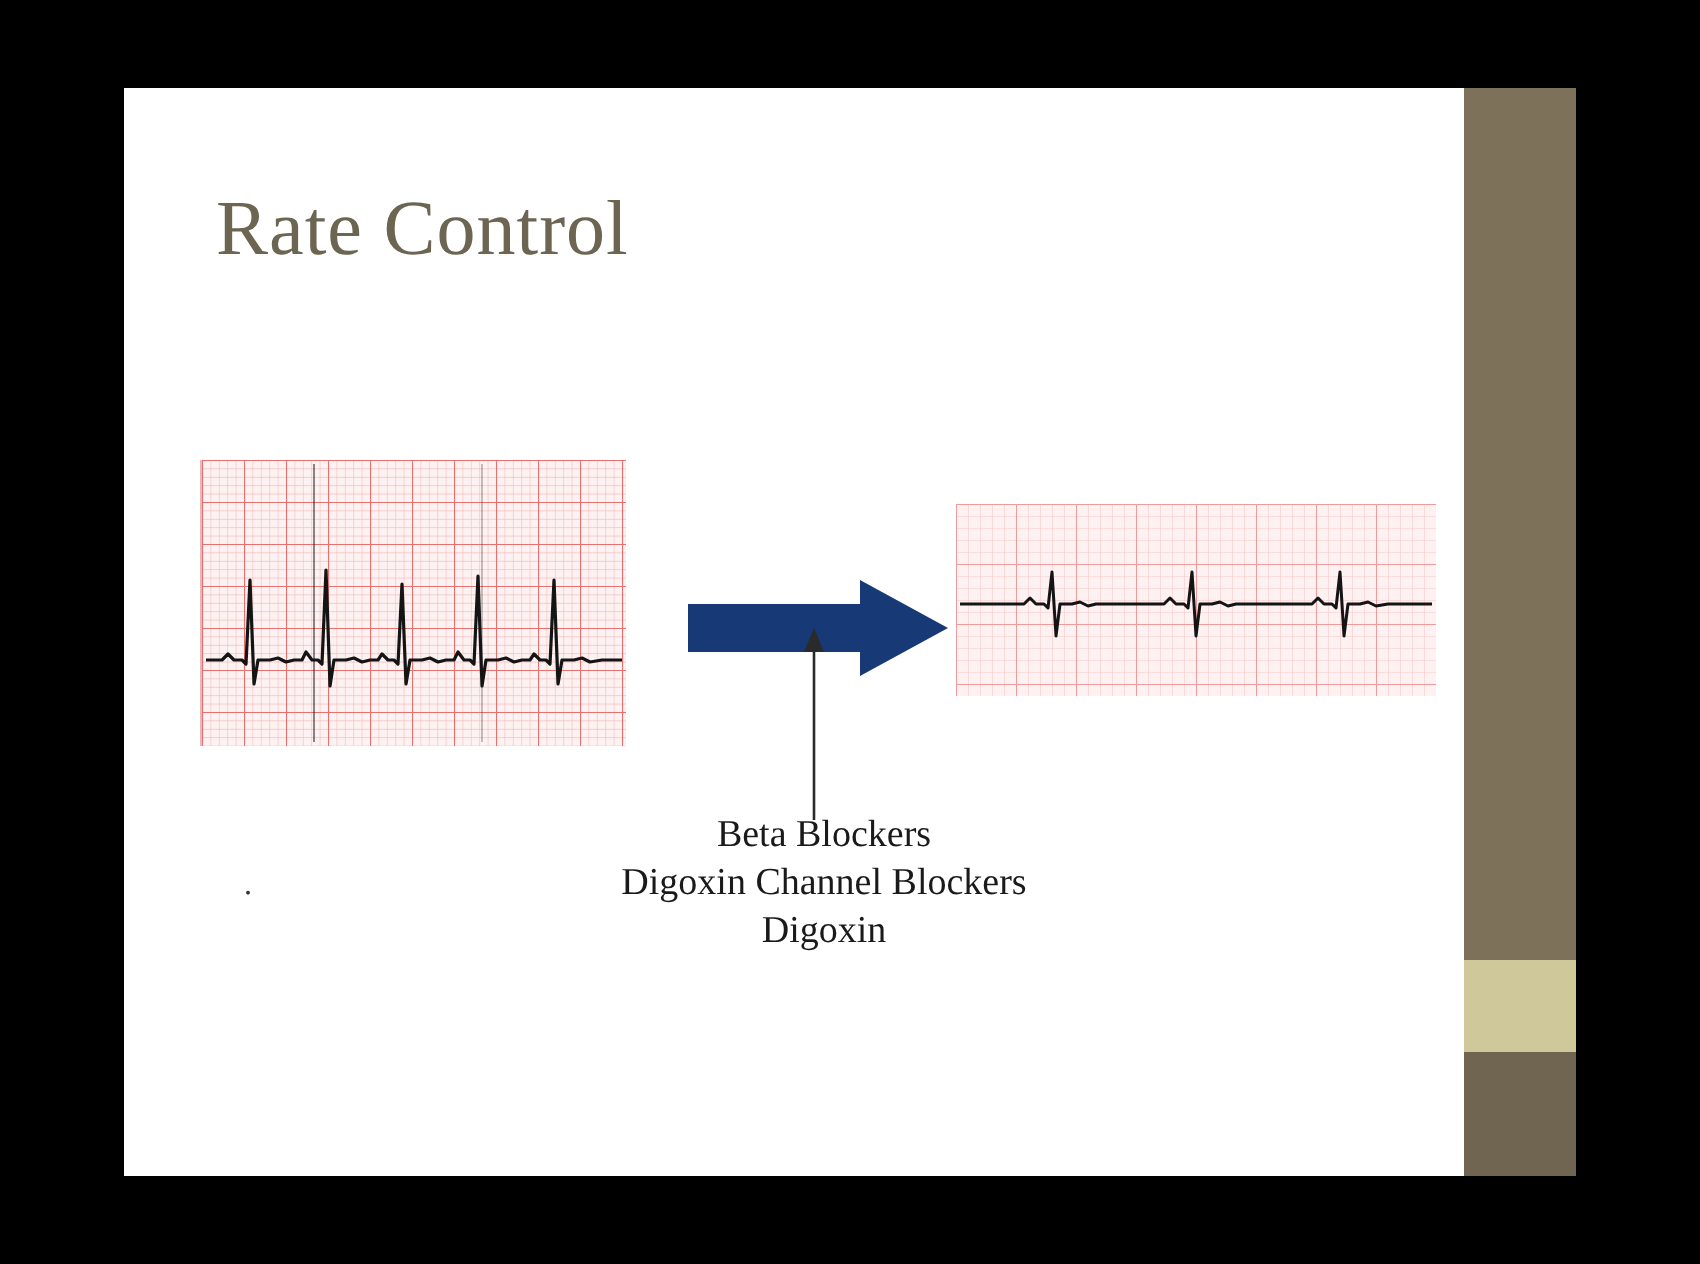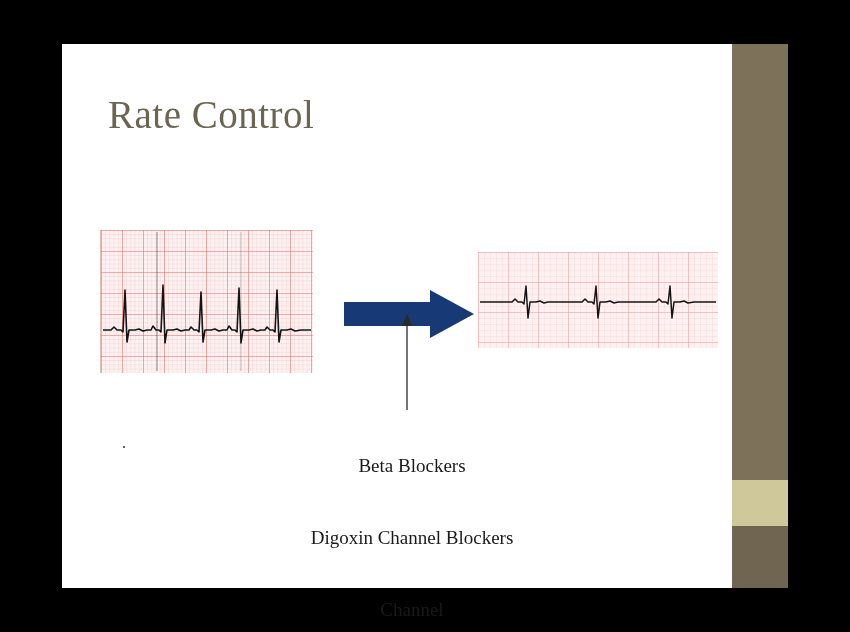--- a/index.html
+++ b/index.html
@@ -118,21 +118,21 @@
   #drug-list {
     position: absolute;
     left: 200px;
     top: 362px;
     width: 300px;
     text-align: center;
     color: #1a1a1a;
     font-size: 19px;
     line-height: 24px;
   }
-  #drug-list div { white-space: nowrap; margin-top: 48px; }
+  #drug-list div { white-space: nowrap; }
 
   
   #stray-dot {
     position: absolute;
     left: 60px;
     top: 390px;
     font-size: 16px;
     color: #333;
   }
 </style>
@@ -196,21 +196,21 @@
     </div>
 
     <svg id="pointer-line" viewBox="0 0 30 98">
       <path d="M15,98 L15,10" stroke="#2a2a2a" stroke-width="1.3" fill="none"></path>
       <polygon points="15,2 10,14 20,14" fill="#2a2a2a"></polygon>
     </svg>
 
     <div id="drug-list">
       <div>Beta Blockers</div>
       <div>Digoxin Channel Blockers</div>
-      <div>Channel</div>
+      <div>Digoxin</div>
     </div>
 
     <div id="stray-dot">.</div>
 
   </div>
 
   <div id="sidebar-column">
     <div id="sidebar-accent-light"></div>
     <div id="sidebar-accent-dark"></div>
   </div>

